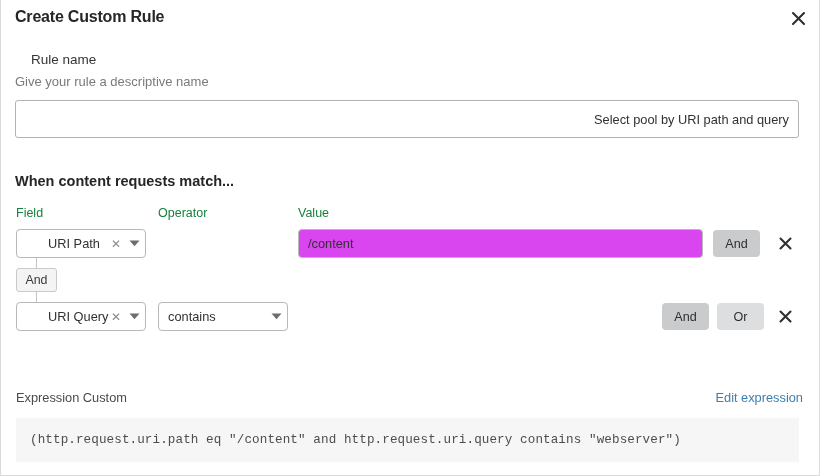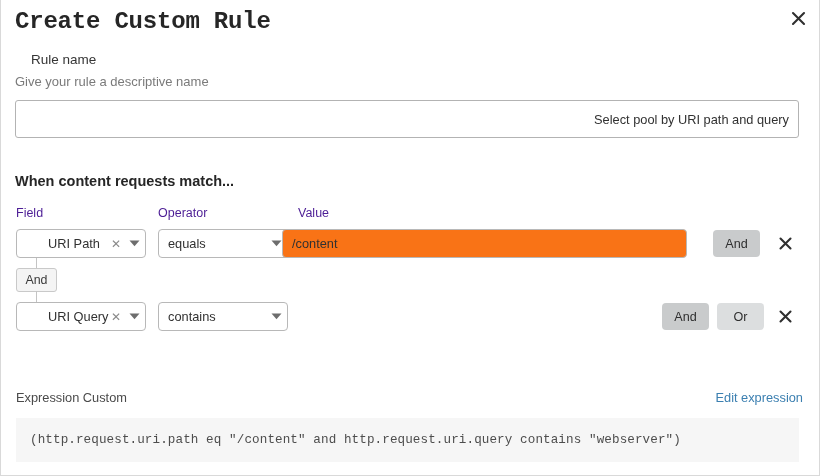--- a/index.html
+++ b/index.html
@@ -24,26 +24,25 @@
     border-right: 1px solid #d9d9d9;
     border-bottom: 1px solid #d9d9d9;
     overflow: hidden;
   }
 
   
   .modal-title {
     position: absolute;
     left: 14px;
     top: 8px;
-    font-size: 24px;
+    font-size: 16px;
     font-weight: bold;
     letter-spacing: -0.2px;
     color: #262626;
     white-space: nowrap;
-    font-family: Liberation Mono, monospace;
   }
   .close-btn {
     position: absolute;
     right: 9px;
     top: 6px;
     width: 24px;
     height: 24px;
     display: flex;
     align-items: center;
     justify-content: center;
@@ -95,21 +94,21 @@
     font-size: 14.5px;
     font-weight: bold;
     color: #262626;
     white-space: nowrap;
   }
 
   .col-label {
     position: absolute;
     top: 206px;
     font-size: 12.5px;
-    color: #4c1d95;
+    color: #15803d;
     white-space: nowrap;
   }
   .col-field    { left: 15px; }
   .col-operator { left: 157px; }
   .col-value    { left: 297px; }
 
   
   .cond-row {
     position: absolute;
     height: 29px;
@@ -152,25 +151,25 @@
     flex: 0 0 auto;
     width: 22px;
     display: flex;
     align-items: center;
     justify-content: center;
   }
   .chev svg { display: block; }
 
   .value-input {
     position: absolute;
-    left: 281px;
+    left: 297px;
     height: 29px;
     border: 1px solid #b8b8b8;
     border-radius: 4px;
-    background: #f97316;
+    background: #d946ef;
     font-family: "Liberation Sans", sans-serif;
     font-size: 12.8px;
     color: #313131;
     padding: 0 9px;
     outline: none;
   }
   .value-wide   { width: 405px; }
   .value-narrow { width: 355px; }
 
   
@@ -305,28 +304,20 @@
     <div class="select-box select-field">
       <span class="select-text">URI Path</span>
       <span class="clear-x">✕</span>
       <span class="chev">
         <svg width="11" height="7" viewBox="0 0 11 7">
           <path d="M0.5 0.5 L10.5 0.5 L5.5 6.2 Z" fill="#6d6d6d"></path>
         </svg>
       </span>
     </div>
 
-    <div class="select-box select-operator">
-      <span class="select-text">equals</span>
-      <span class="chev">
-        <svg width="11" height="7" viewBox="0 0 11 7">
-          <path d="M0.5 0.5 L10.5 0.5 L5.5 6.2 Z" fill="#6d6d6d"></path>
-        </svg>
-      </span>
-    </div>
 
     <input class="value-input value-wide" type="text" value="/content" style="">
 
     <button class="logic-btn logic-and-dark r1-and">And</button>
 
     <button class="del-btn">
       <svg width="13" height="13" viewBox="0 0 13 13">
         <path d="M1.5 1.5 L11.5 11.5 M11.5 1.5 L1.5 11.5" stroke="#2f2f2f" stroke-width="2.1" stroke-linecap="round"></path>
       </svg>
     </button>

